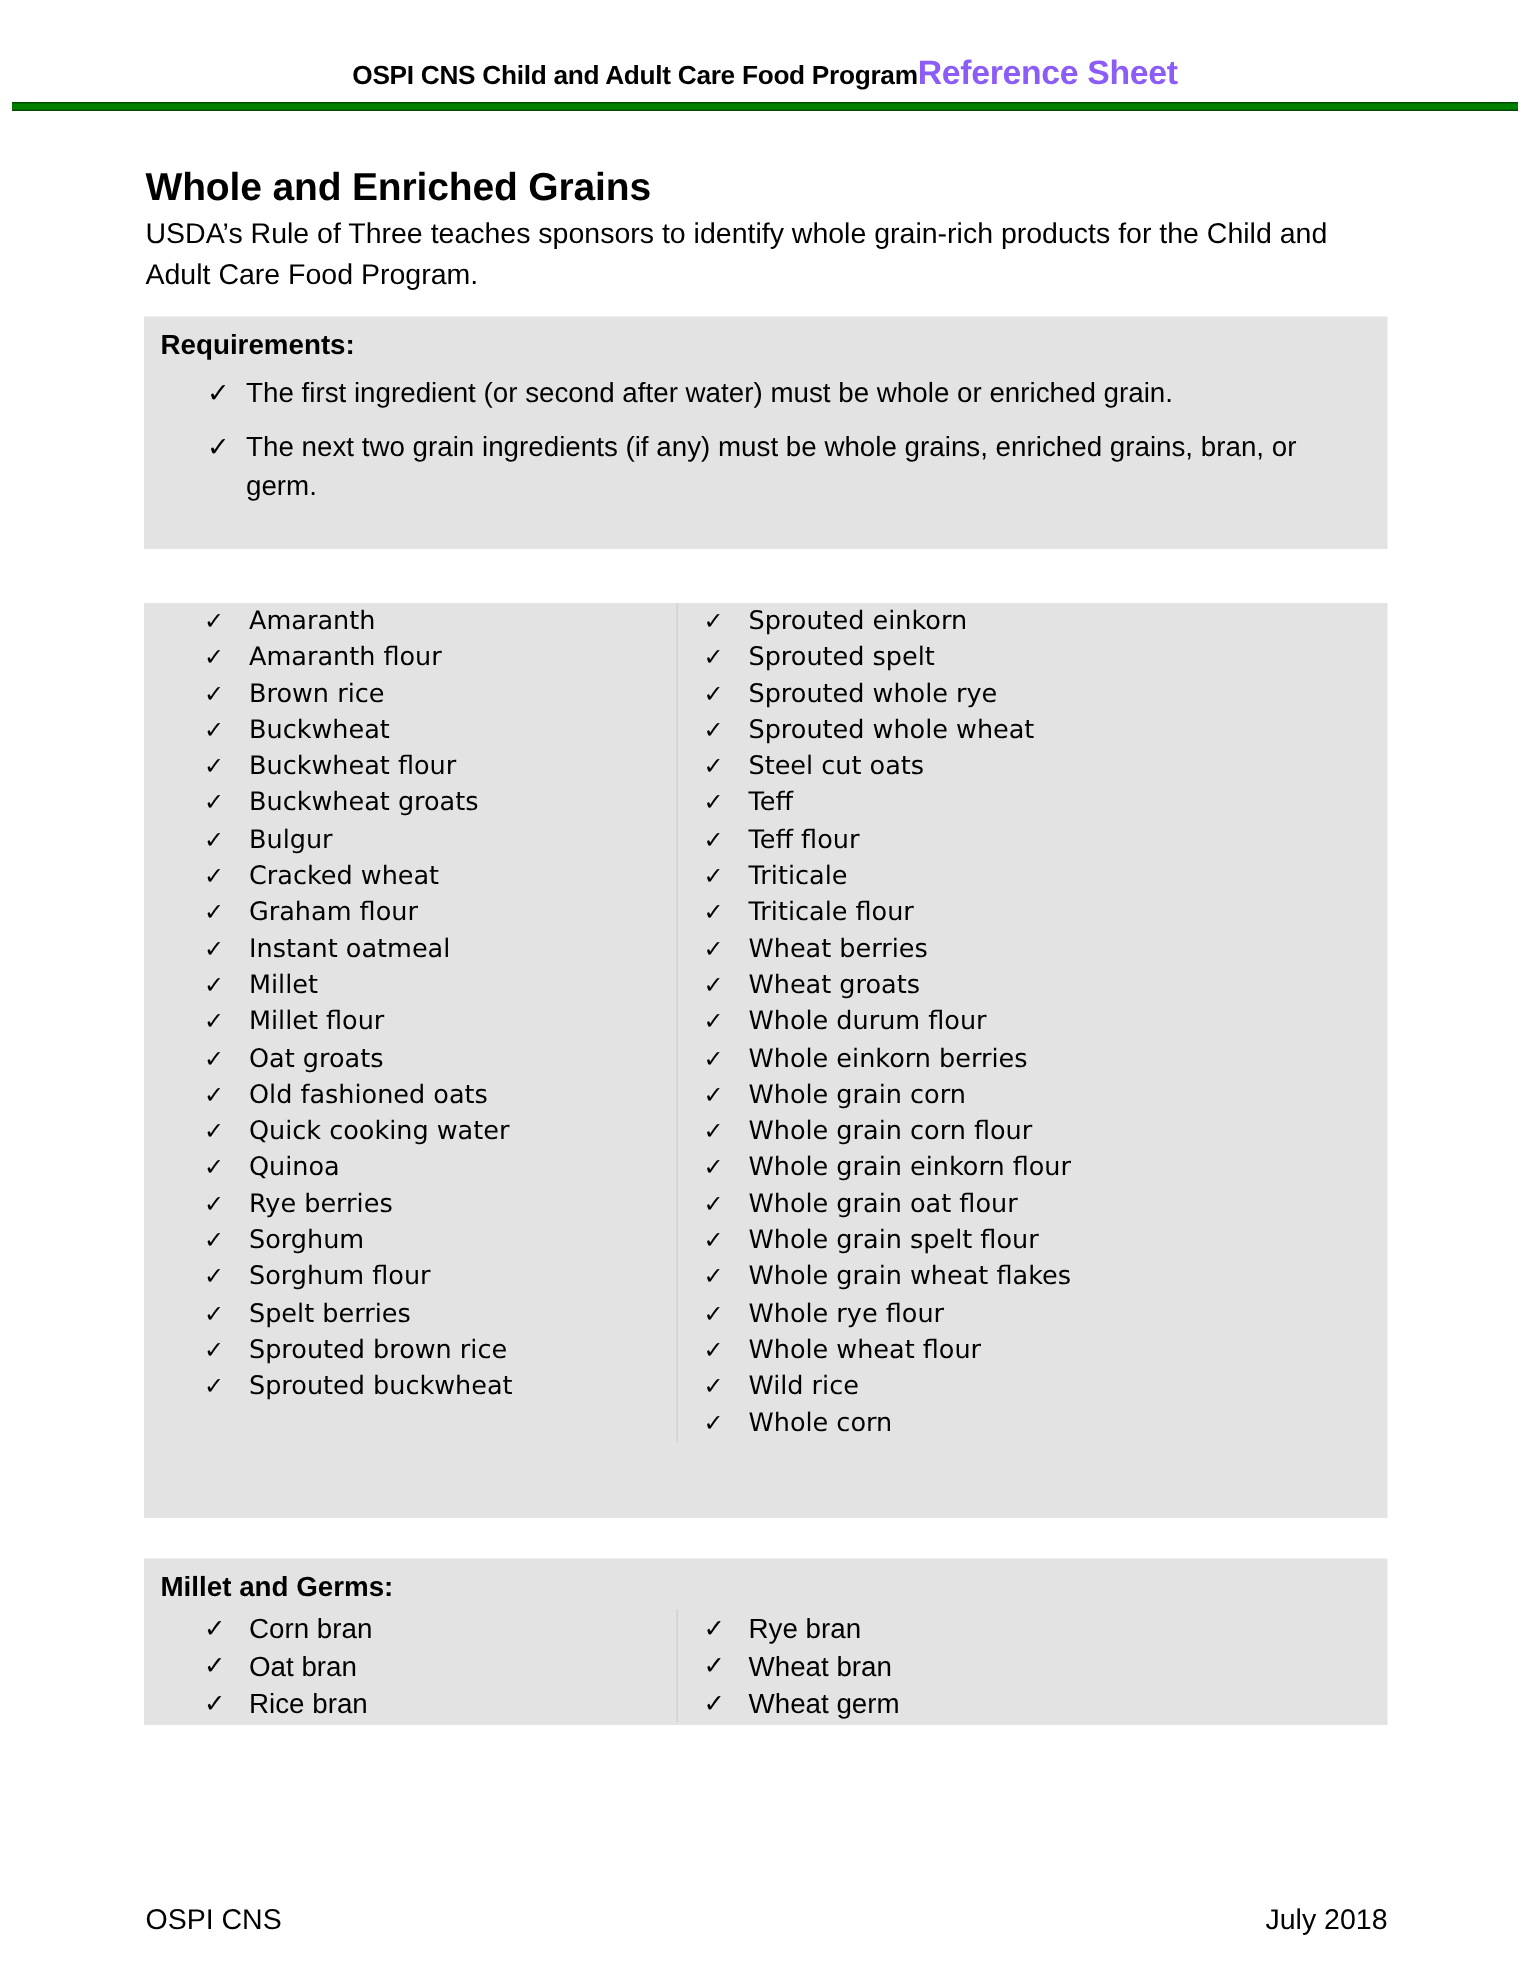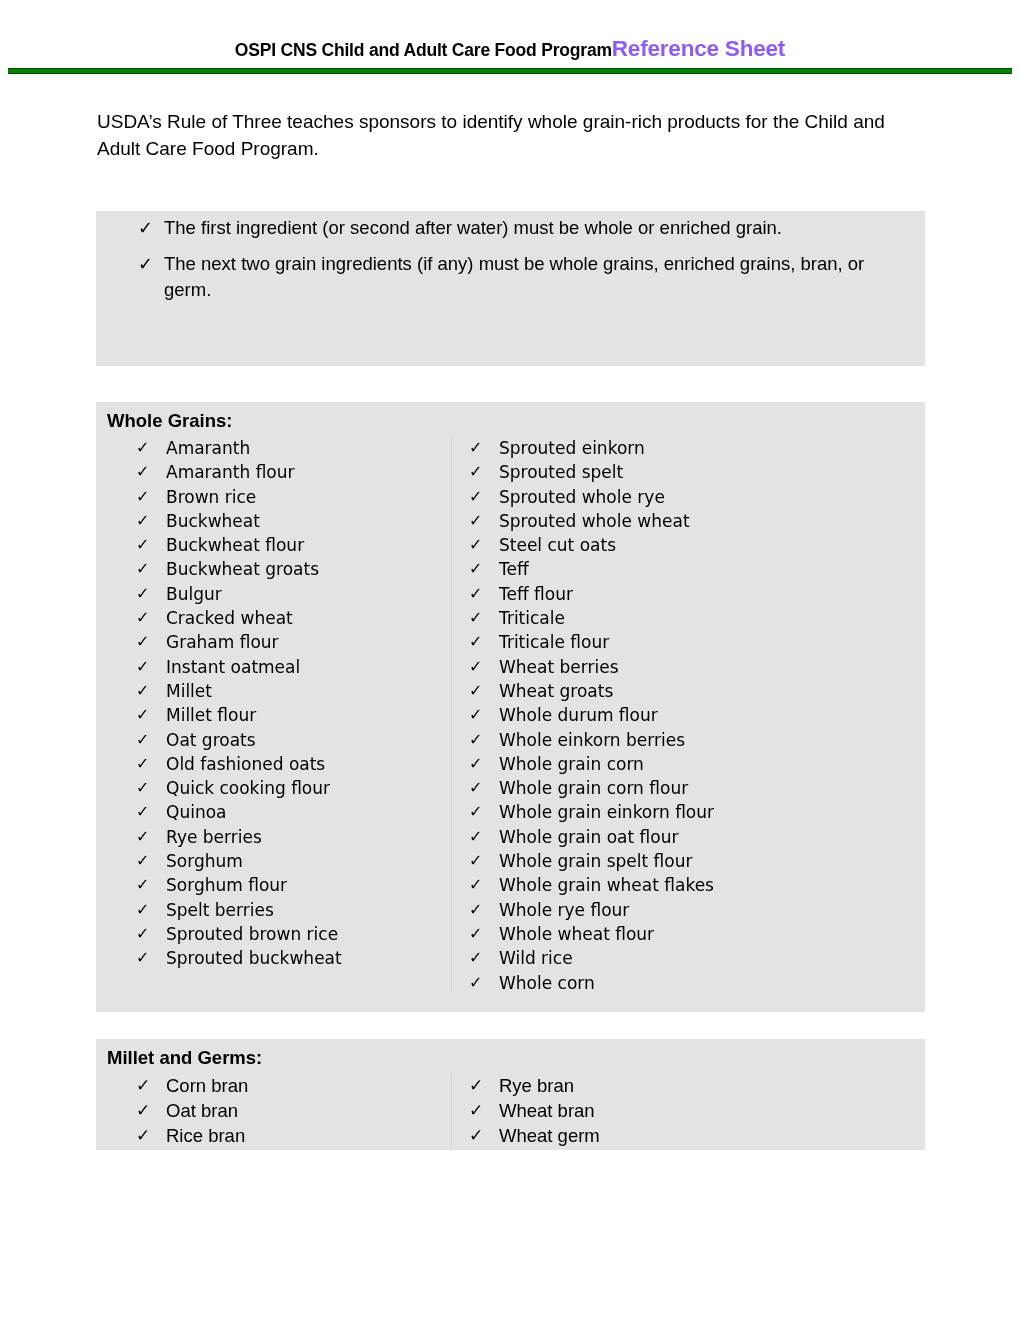--- a/index.html
+++ b/index.html
@@ -204,57 +204,58 @@
 <body>
 
 <div class="page">
 
   <div class="doc-header">
     <span class="header-line1">OSPI CNS Child and Adult Care Food Program</span><span class="header-line2">Reference Sheet</span>
   </div>
   <div class="header-rule"></div>
 
   <div class="title-block">
+    <h1 class="page-title">Whole and Enriched Grains</h1>
     <p class="page-subtitle">USDA’s Rule of Three teaches sponsors to identify whole grain-rich products for the Child and Adult Care Food Program.</p>
   </div>
 
   <section class="panel" id="panel-requirements">
+    <div class="panel-heading">Requirements:</div>
     <ul class="req-list">
       <li class="req-item">
         <span class="tick">✓</span>
         <span>The first ingredient (or second after water) must be whole or enriched grain.</span>
       </li>
       <li class="req-item">
         <span class="tick">✓</span>
         <span>The next two grain ingredients (if any) must be whole grains, enriched grains, bran, or germ.</span>
       </li>
     </ul>
   </section>
 
   <section class="panel" id="panel-wholegrains">
-    <div class="panel-heading">Whole Grains:</div>
     <div class="two-col">
       <div class="col-divider"></div>
       <div class="col col-left">
         <ul class="item-list" id="wg-left">
             <li class="item"><span class="tick">✓</span><span>Amaranth</span></li>
             <li class="item"><span class="tick">✓</span><span>Amaranth flour</span></li>
             <li class="item"><span class="tick">✓</span><span>Brown rice</span></li>
             <li class="item"><span class="tick">✓</span><span>Buckwheat</span></li>
             <li class="item"><span class="tick">✓</span><span>Buckwheat flour</span></li>
             <li class="item"><span class="tick">✓</span><span>Buckwheat groats</span></li>
             <li class="item"><span class="tick">✓</span><span>Bulgur</span></li>
             <li class="item"><span class="tick">✓</span><span>Cracked wheat</span></li>
             <li class="item"><span class="tick">✓</span><span>Graham flour</span></li>
             <li class="item"><span class="tick">✓</span><span>Instant oatmeal</span></li>
             <li class="item"><span class="tick">✓</span><span>Millet</span></li>
             <li class="item"><span class="tick">✓</span><span>Millet flour</span></li>
             <li class="item"><span class="tick">✓</span><span>Oat groats</span></li>
             <li class="item"><span class="tick">✓</span><span>Old fashioned oats</span></li>
-            <li class="item"><span class="tick">✓</span><span>Quick cooking flour</span></li>
+            <li class="item"><span class="tick">✓</span><span>Quick cooking water</span></li>
             <li class="item"><span class="tick">✓</span><span>Quinoa</span></li>
             <li class="item"><span class="tick">✓</span><span>Rye berries</span></li>
             <li class="item"><span class="tick">✓</span><span>Sorghum</span></li>
             <li class="item"><span class="tick">✓</span><span>Sorghum flour</span></li>
             <li class="item"><span class="tick">✓</span><span>Spelt berries</span></li>
             <li class="item"><span class="tick">✓</span><span>Sprouted brown rice</span></li>
             <li class="item"><span class="tick">✓</span><span>Sprouted buckwheat</span></li>
           </ul>
       </div>
       <div class="col col-right">
@@ -301,14 +302,18 @@
       <div class="col col-right">
         <ul class="item-list" id="bg-right">
             <li class="item"><span class="tick">✓</span><span>Rye bran</span></li>
             <li class="item"><span class="tick">✓</span><span>Wheat bran</span></li>
             <li class="item"><span class="tick">✓</span><span>Wheat germ</span></li>
           </ul>
       </div>
     </div>
   </section>
 
+  <div class="doc-footer">
+    <span>OSPI CNS</span>
+    <span>July 2018</span>
+  </div>
 
 </div>
 
 </body></html>

